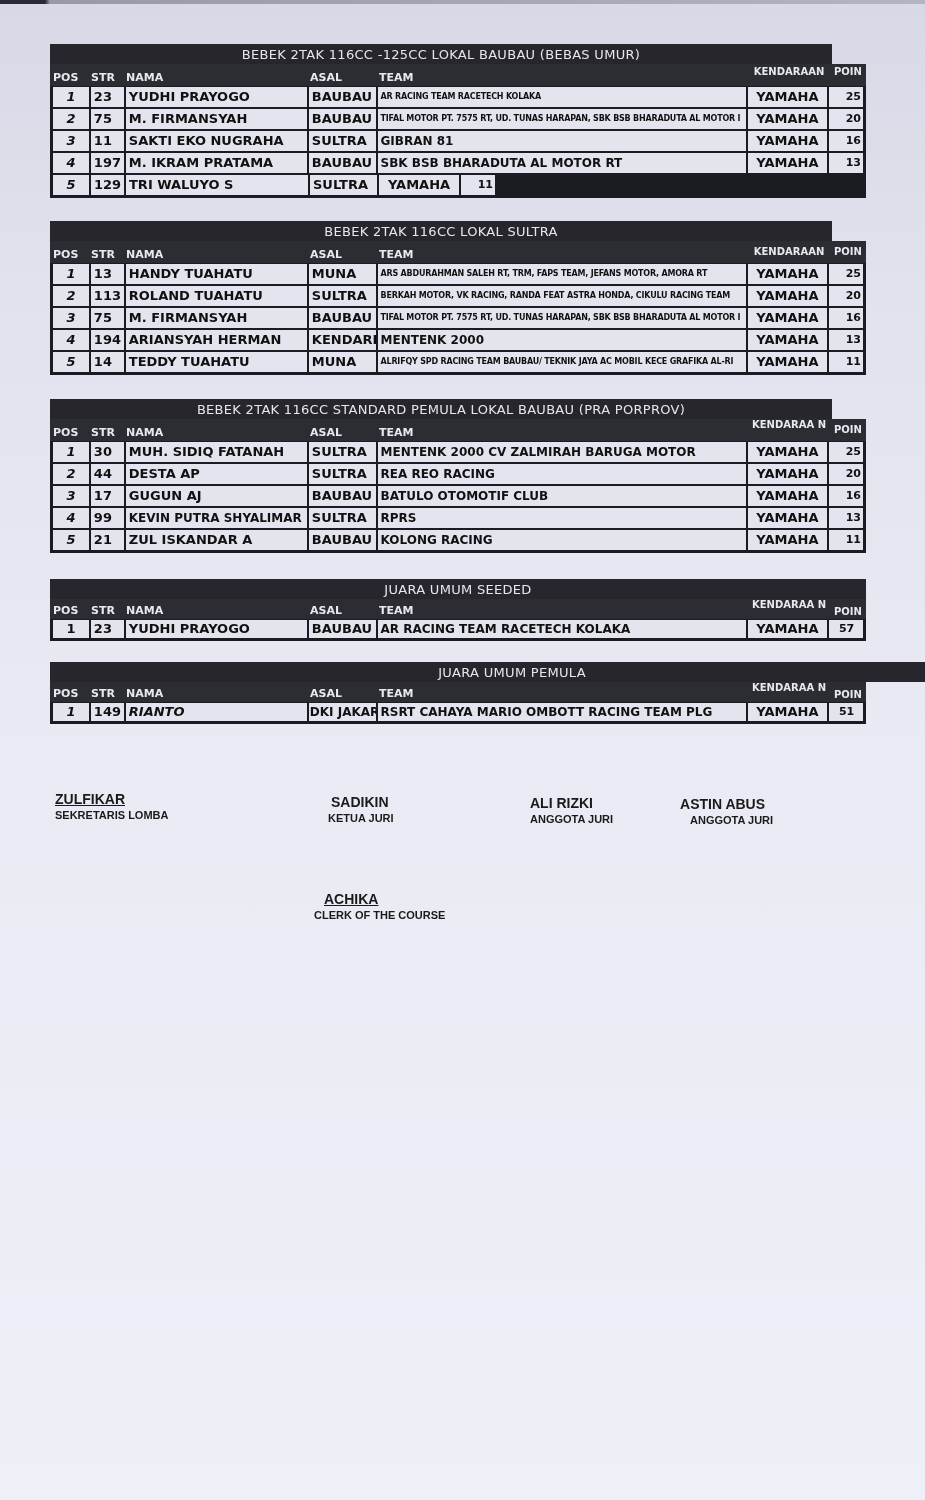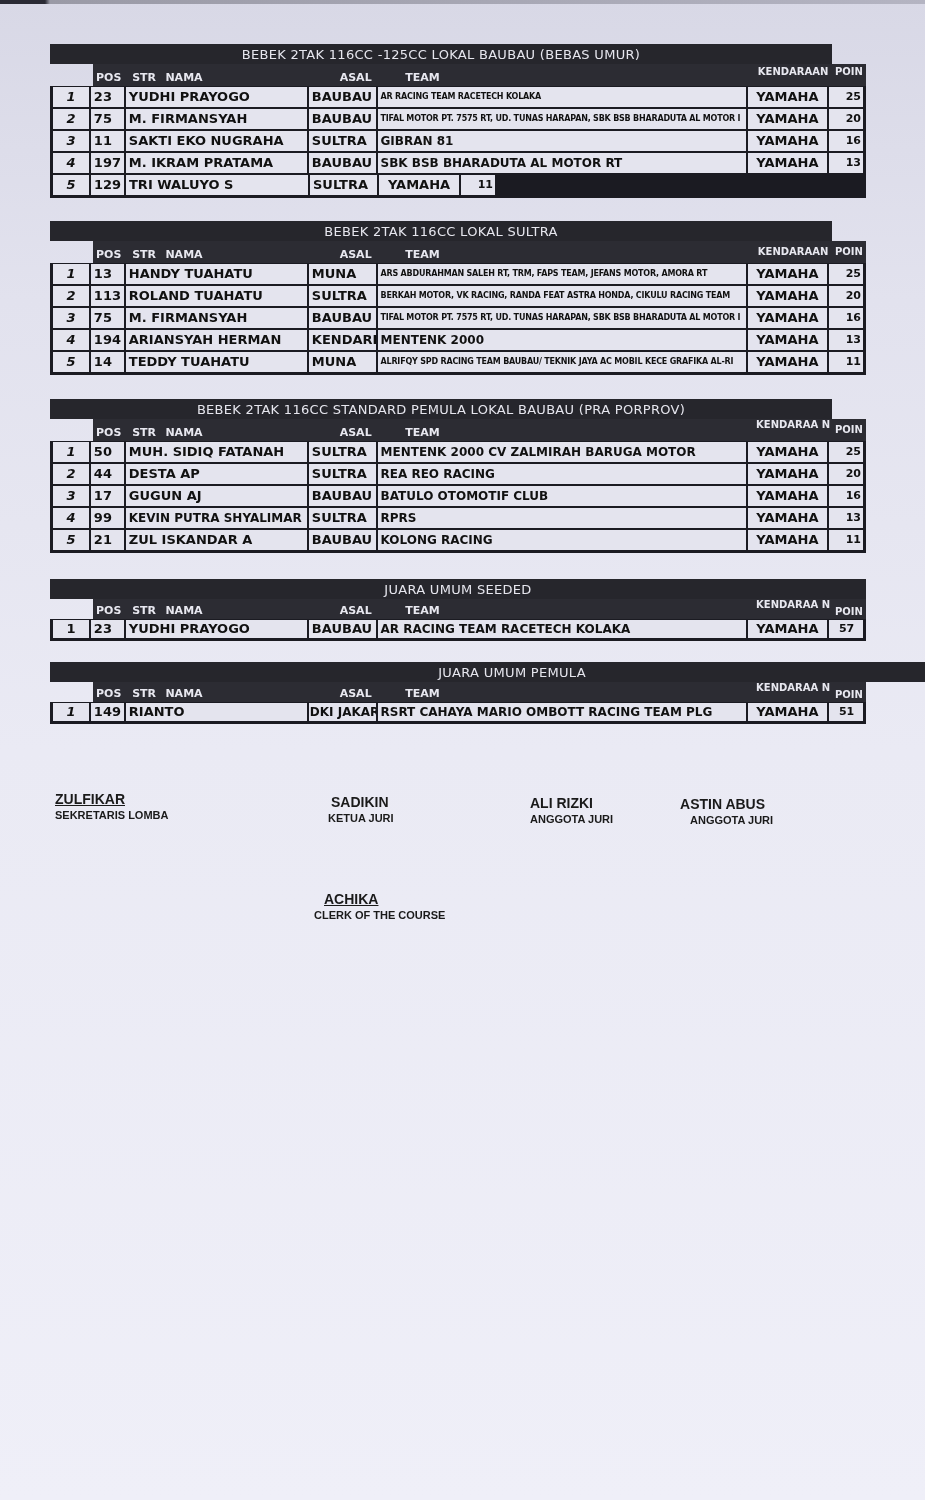--- a/index.html
+++ b/index.html
@@ -13,21 +13,21 @@
     background: linear-gradient(90deg, #2a2a34 0, #2a2a34 45px, #9a9aa6 50px, #b4b4c2 100%); }
 
   .block { position: absolute; left: 50px; width: 816px; }
   .title-bar {
     height: 20px; width: 782px; background: #26262c; color: #e6e6ee;
     text-align: center; font-size: 13px; line-height: 21px; letter-spacing: 0.3px;
     font-family: "DejaVu Sans", sans-serif;
   }
   .hdr-row {
     display: flex; height: 22px; background: #2c2c33; color: #e8e8f0;
-    font-size: 11px; font-weight: bold; align-items: flex-end; padding-bottom: 2px; box-sizing: border-box; margin-left: 43px;
+    font-size: 11px; font-weight: bold; align-items: flex-end; padding-bottom: 2px; box-sizing: border-box;
   }
   .hdr-row > div { box-sizing: border-box; padding-left: 3px; }
   .c-pos { width: 38px; }
   .c-str { width: 35px; }
   .c-nama { width: 184px; }
   .c-asal { width: 69px; }
   .c-team { width: 372px; }
   .c-ken { width: 82px; }
   .c-poin { width: 36px; }
   .hdr-row .c-ken, .hdr-row .c-poin { text-align: center; padding-left: 0; font-size: 10px; }
@@ -186,21 +186,21 @@
     <div class="c-str">STR</div>
     <div class="c-nama">NAMA</div>
     <div class="c-asal">ASAL</div>
     <div class="c-team">TEAM</div>
     <div class="c-ken wrap">KENDARAA N</div>
     <div class="c-poin low">POIN</div>
   </div>
   <div class="rows">
     <div class="row">
       <div class="cell c-pos">1</div>
-      <div class="cell c-str">50</div>
+      <div class="cell c-str">30</div>
       <div class="cell c-nama">MUH. SIDIQ FATANAH</div>
       <div class="cell c-asal">SULTRA</div>
       <div class="cell c-team med">MENTENK 2000 CV ZALMIRAH BARUGA MOTOR</div>
       <div class="cell c-ken">YAMAHA</div>
       <div class="cell c-poin">25</div>
     </div>
     <div class="row">
       <div class="cell c-pos">2</div>
       <div class="cell c-str">44</div>
       <div class="cell c-nama">DESTA AP</div>
@@ -271,21 +271,21 @@
     <div class="c-nama">NAMA</div>
     <div class="c-asal">ASAL</div>
     <div class="c-team">TEAM</div>
     <div class="c-ken wrap" style="overflow:hidden;height:14px;">KENDARAA N</div>
     <div class="c-poin">POIN</div>
   </div>
   <div class="rows">
     <div class="row" style="height:20px;">
       <div class="cell c-pos" style="line-height:18px;">1</div>
       <div class="cell c-str" style="line-height:18px;">149</div>
-      <div class="cell c-nama" style="line-height:18px;">RIANTO</div>
+      <div class="cell c-nama" style="line-height:18px;font-style:italic;">RIANTO</div>
       <div class="cell c-asal" style="line-height:18px;font-size:12px;padding:0 1px;">DKI JAKART</div>
       <div class="cell c-team med" style="line-height:18px;">RSRT CAHAYA MARIO OMBOTT RACING TEAM PLG</div>
       <div class="cell c-ken" style="line-height:18px;">YAMAHA</div>
       <div class="cell c-poin poin-small" style="line-height:18px;">51</div>
     </div>
   </div>
 </div>
 
 <div class="sig" style="left:55px;top:791px;">
   <div class="name u">ZULFIKAR</div>

